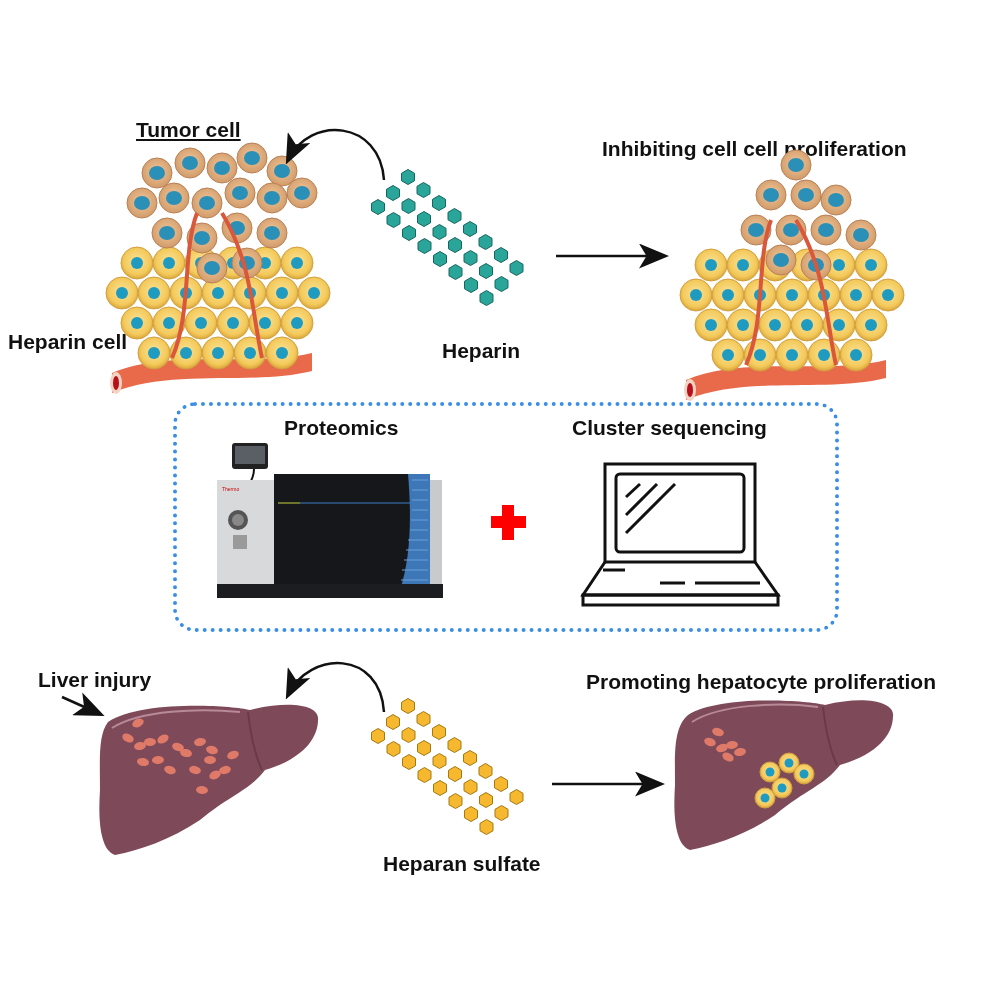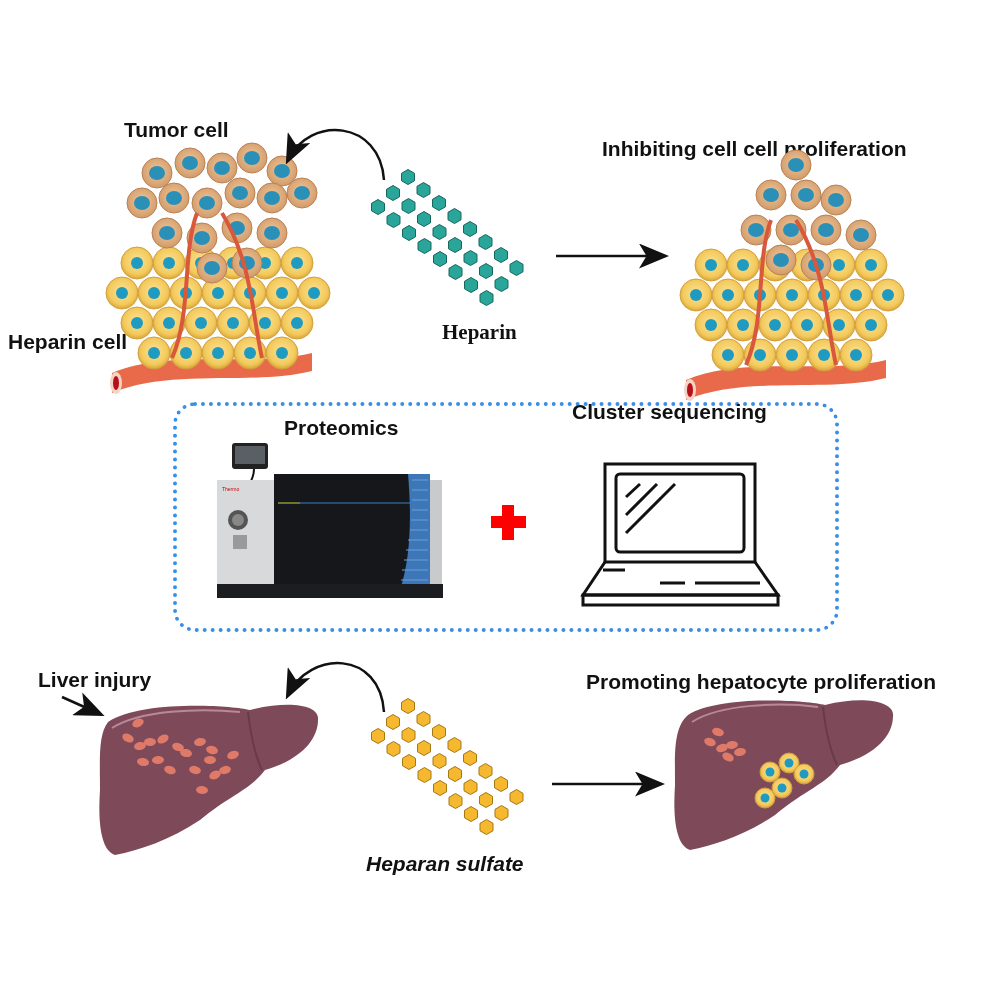--- a/index.html
+++ b/index.html
@@ -6,31 +6,31 @@
   body { width: 996px; height: 996px; position: relative; overflow: hidden;
          font-family: "Liberation Sans", sans-serif; }
   .label { position: absolute; font-weight: bold; color: #111; font-size: 21px; white-space: nowrap; }
   svg.layer { position: absolute; left: 0; top: 0; }
   .box { position: absolute; left: 173px; top: 402px; width: 666px; height: 230px;
          border: 4px dotted #3a8ee6; border-radius: 22px; box-sizing: border-box; }
 </style>
 </head>
 <body>
 
-<div class="label" style="left:124px; top:118px;">Tumor cell</div>
+<div class="label" style="left:136px; top:118px;text-decoration:underline;">Tumor cell</div>
 <div class="label" style="left:8px; top:330px;">Heparin cell</div>
-<div class="label" style="left:442px; top:320px;font-family:Liberation Serif, serif;">Heparin</div>
+<div class="label" style="left:442px; top:339px;">Heparin</div>
 <div class="label" style="left:602px; top:137px;">Inhibiting cell cell proliferation</div>
 
 <div class="box"></div>
 <div class="label" style="left:284px; top:416px;">Proteomics</div>
-<div class="label" style="left:572px; top:400px;">Cluster sequencing</div>
+<div class="label" style="left:572px; top:416px;">Cluster sequencing</div>
 
 <div class="label" style="left:5px; top:668px;margin-left:33px;">Liver injury</div>
-<div class="label" style="left:366px; top:852px;font-style:italic;">Heparan sulfate</div>
+<div class="label" style="left:383px; top:852px;">Heparan sulfate</div>
 <div class="label" style="left:586px; top:670px;">Promoting hepatocyte proliferation</div>
 
 <svg class="layer" width="996" height="996" viewBox="0 0 996 996">
   <defs>
     <radialGradient id="normalCell" cx="50%" cy="45%" r="55%">
       <stop offset="0%" stop-color="#fbe49a"></stop>
       <stop offset="75%" stop-color="#f3c95a"></stop>
       <stop offset="100%" stop-color="#d9a53a"></stop>
     </radialGradient>
     <radialGradient id="tumorCell" cx="50%" cy="45%" r="55%">

